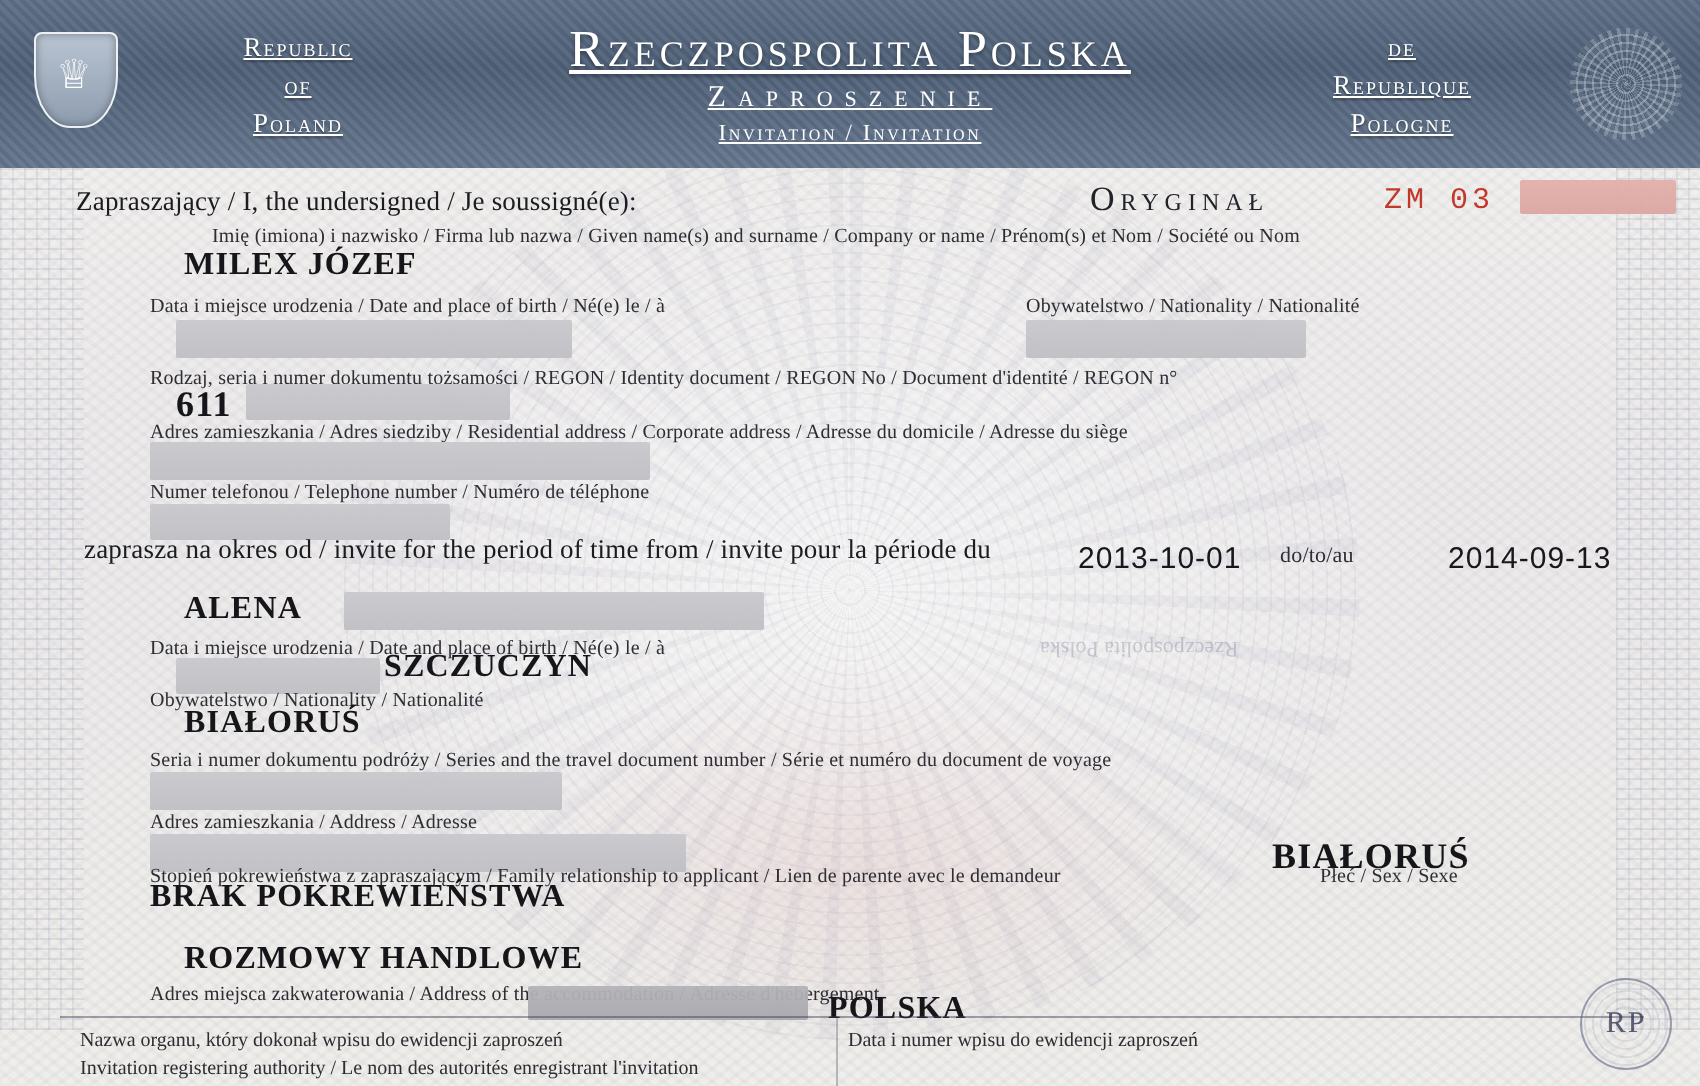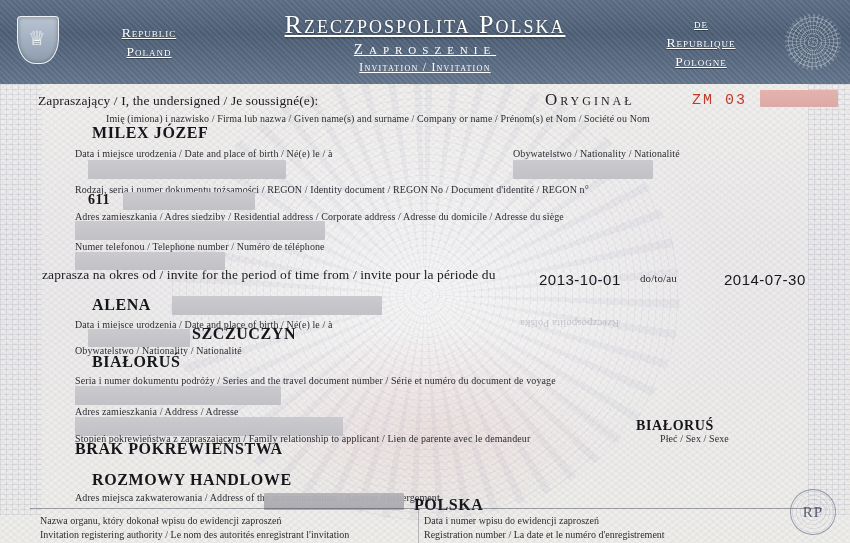--- a/index.html
+++ b/index.html
@@ -152,21 +152,21 @@
   }
   .val {
     position: absolute;
     font-family: "Liberation Serif", serif;
     font-size: 16px;
     font-weight: bold;
     color: #15151a;
     letter-spacing: .6px;
     white-space: nowrap;
   }
-  .val.small { font-size: 14px; text-align: right; }
+  .val.small { font-size: 18px; text-align: right; }
   .date {
     position: absolute;
     font-family: "Liberation Sans", sans-serif;
     font-size: 15px;
     color: #17171c;
     letter-spacing: .5px;
     white-space: nowrap;
   }
   .orig {
     position: absolute;
@@ -254,20 +254,21 @@
   <div class="pink-wash"></div>
 
   <div class="header">
     <div class="header-inner">
       <div class="crest">
         <div class="crest-shield"></div>
         <div class="crest-eagle">♕</div>
       </div>
       <div class="hdr-col hdr-side">
         <div>Republic</div>
+        <div>of</div>
         <div>Poland</div>
       </div>
       <div class="hdr-col hdr-center">
         <div class="hdr-title">Rzeczpospolita Polska</div>
         <div class="hdr-sub">Zaproszenie</div>
         <div class="hdr-sub2">Invitation / Invitation</div>
       </div>
       <div class="hdr-col hdr-side">
         <div>de</div>
         <div>Republique</div>
@@ -300,21 +301,21 @@
 
     <div class="lbl" style="left:75px; top:211px;">Adres zamieszkania / Adres siedziby / Residential address / Corporate address / Adresse du domicile / Adresse du siège</div>
     <div class="redact" style="left:75px; top:221px; width:250px; height:19px;"></div>
 
     <div class="lbl" style="left:75px; top:241px;">Numer telefonou / Telephone number / Numéro de téléphone</div>
     <div class="redact" style="left:75px; top:252px; width:150px; height:18px;"></div>
 
     <div class="lbl big" style="left:42px; top:267px;">zaprasza na okres od / invite for the period of time from / invite pour la période du</div>
     <div class="date" style="left:539px; top:271px;">2013-10-01</div>
     <div class="lbl" style="left:640px; top:272px; font-size:11px;">do/to/au</div>
-    <div class="date" style="left:724px; top:271px;">2014-07-30</div>
+    <div class="date" style="left:724px; top:271px;">2014-09-13</div>
 
     <div class="val" style="left:92px; top:296px;">ALENA</div>
     <div class="redact" style="left:172px; top:296px; width:210px; height:19px;"></div>
 
     <div class="lbl" style="left:75px; top:319px;">Data i miejsce urodzenia / Date and place of birth / Né(e) le / à</div>
     <div class="redact" style="left:88px; top:329px; width:102px; height:18px;"></div>
     <div class="val" style="left:192px; top:325px;">SZCZUCZYN</div>
 
     <div class="lbl" style="left:75px; top:345px;">Obywatelstwo / Nationality / Nationalité</div>
     <div class="val" style="left:92px; top:353px;">BIAŁORUŚ</div>
@@ -337,19 +338,18 @@
     <div class="val" style="left:414px; top:496px;">POLSKA</div>
 
     <div class="watermark-text" style="left:520px; top:318px;">Rzeczpospolita Polska</div>
 
     <div class="footer-rule"></div>
     <div class="rule" style="left:418px; top:508px; width:1px; height:35px;"></div>
 
     <div class="foot-lbl" style="left:40px; top:515px;">Nazwa organu, który dokonał wpisu do ewidencji zaproszeń</div>
     <div class="foot-lbl" style="left:40px; top:529px;">Invitation registering authority / Le nom des autorités enregistrant l'invitation</div>
     <div class="foot-lbl" style="left:424px; top:515px;">Data i numer wpisu do ewidencji zaproszeń</div>
-    <div class="foot-lbl" style="left:424px; top:529px;">Registration number / La date et le numéro d'enregistrement</div>
 
     <div class="rp-stamp">
       <span>RP</span>
     </div>
   </div>
 </div>
 
 </body></html>

